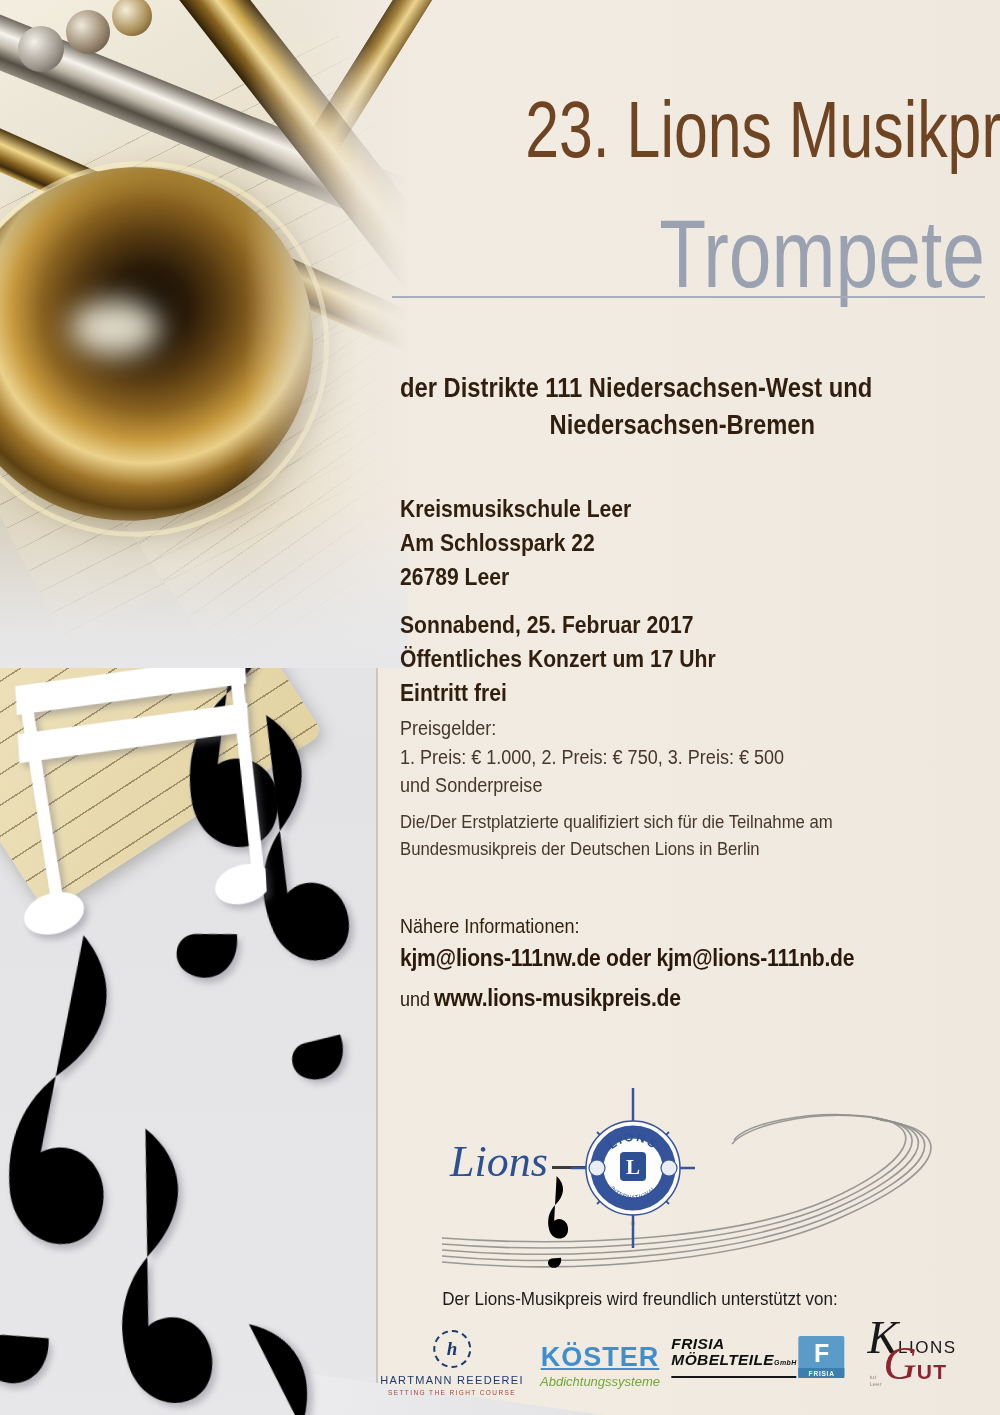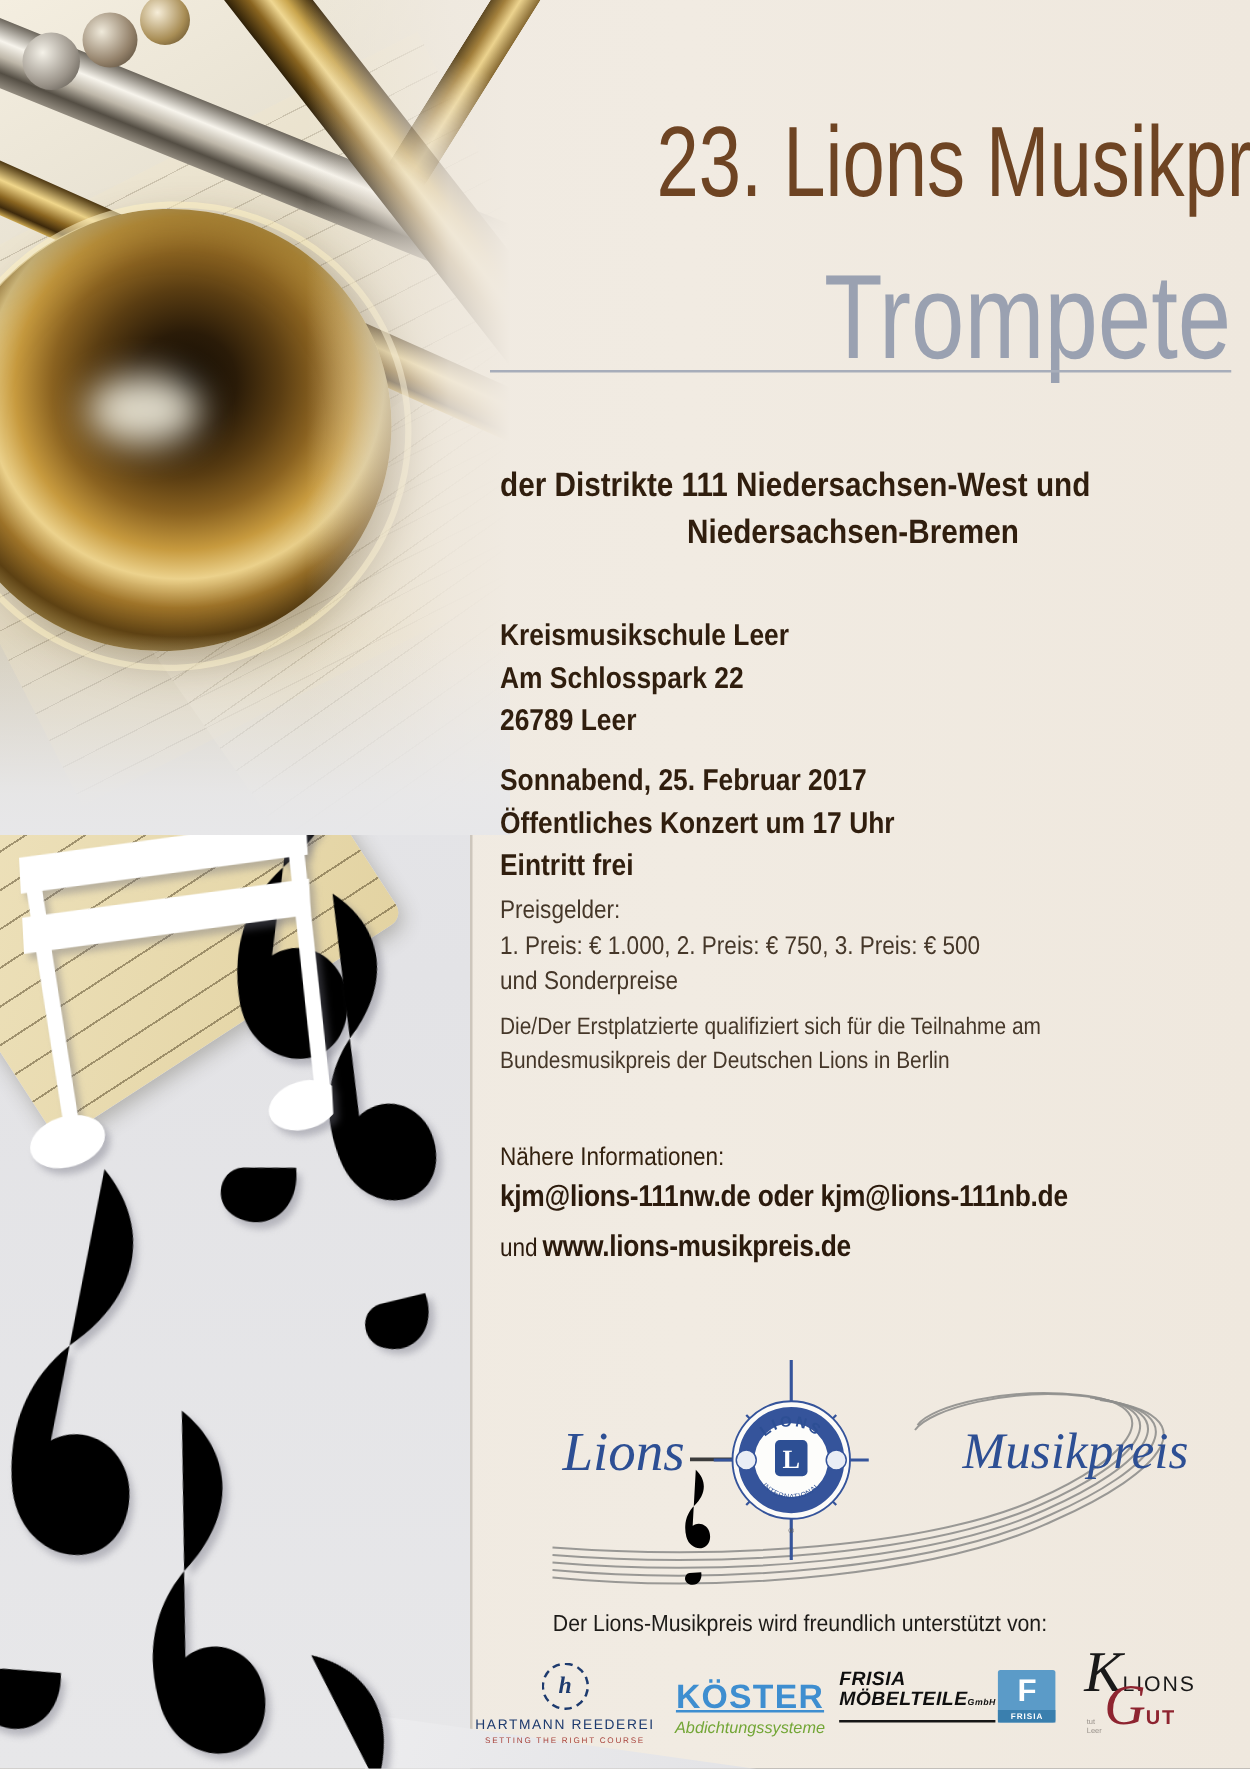--- a/index.html
+++ b/index.html
@@ -116,21 +116,21 @@
     display:flex;align-items:center;justify-content:center;}
   .f-glyph{color:#fff;font-size:25px;font-weight:900;line-height:1;margin-top:-8px;}
   .f-strip{position:absolute;left:0;right:0;bottom:0;height:10px;background:#3a7fae;color:#fff;
     font-size:6.5px;font-weight:bold;letter-spacing:.8px;display:flex;align-items:center;justify-content:center;}
   .sp-kultur{left:522px;top:0;}
   .kg-row{display:flex;align-items:baseline;}
   .kg-script{font-family:"Liberation Serif",serif;font-style:italic;font-size:46px;line-height:.8;}
   .kg-k{color:#191919;}
   .kg-g{color:#8e2430;}
   .kg-caps{font-size:17px;letter-spacing:1.5px;color:#191919;}
-  .kg-caps2{font-size:16px;letter-spacing:1.5px;color:#8e2430;font-weight:bold;}
+  .kg-caps2{font-size:21px;letter-spacing:1.5px;color:#8e2430;font-weight:bold;}
   .kg-row2{margin-top:-12px;padding-left:2px;}
   .kg-tiny{display:inline-block;width:14px;font-size:6px;color:#9a938c;line-height:7px;vertical-align:8px;}
 
   .hidden-defs{position:absolute;width:0;height:0;overflow:hidden;}
 </style>
 </head>
 <body>
 
 <svg class="hidden-defs" aria-hidden="true">
   <defs>
@@ -233,21 +233,20 @@
   <div class="abs logo">
     <svg class="staff" viewBox="0 0 545 180">
       <path d="M2 148 C140 158 300 148 388 110 C466 76 498 34 424 26 C366 20 306 34 294 50"></path>
       <path d="M2 154 C142 165 304 153 392 114 C472 79 506 36 428 27 C368 20 304 37 292 54"></path>
       <path d="M2 160 C144 172 308 158 396 118 C478 82 514 38 432 28"></path>
       <path d="M2 166 C146 179 312 163 400 122 C484 85 522 40 436 29"></path>
       <path d="M2 172 C148 186 316 168 404 126 C490 88 530 42 440 30"></path>
     </svg>
     <div class="dash"></div>
     <div class="word w-lions">Lions</div>
-    <div class="word w-musik">Musikpreis</div>
     <svg class="emblem" viewBox="-75 -84 150 168">
       <defs>
         <path id="arcTop" d="M -27 -10 A 30 30 0 0 1 27 -10"></path>
         <path id="arcBot" d="M -28 12 A 30 30 0 0 0 28 12"></path>
       </defs>
       <g stroke="#35549b" stroke-width="2.5">
         <line x1="0" y1="-80" x2="0" y2="80"></line>
         <line x1="-62" y1="0" x2="62" y2="0"></line>
         <line x1="-36" y1="-36" x2="36" y2="36" stroke-width="1.8"></line>
         <line x1="-36" y1="36" x2="36" y2="-36" stroke-width="1.8"></line>

